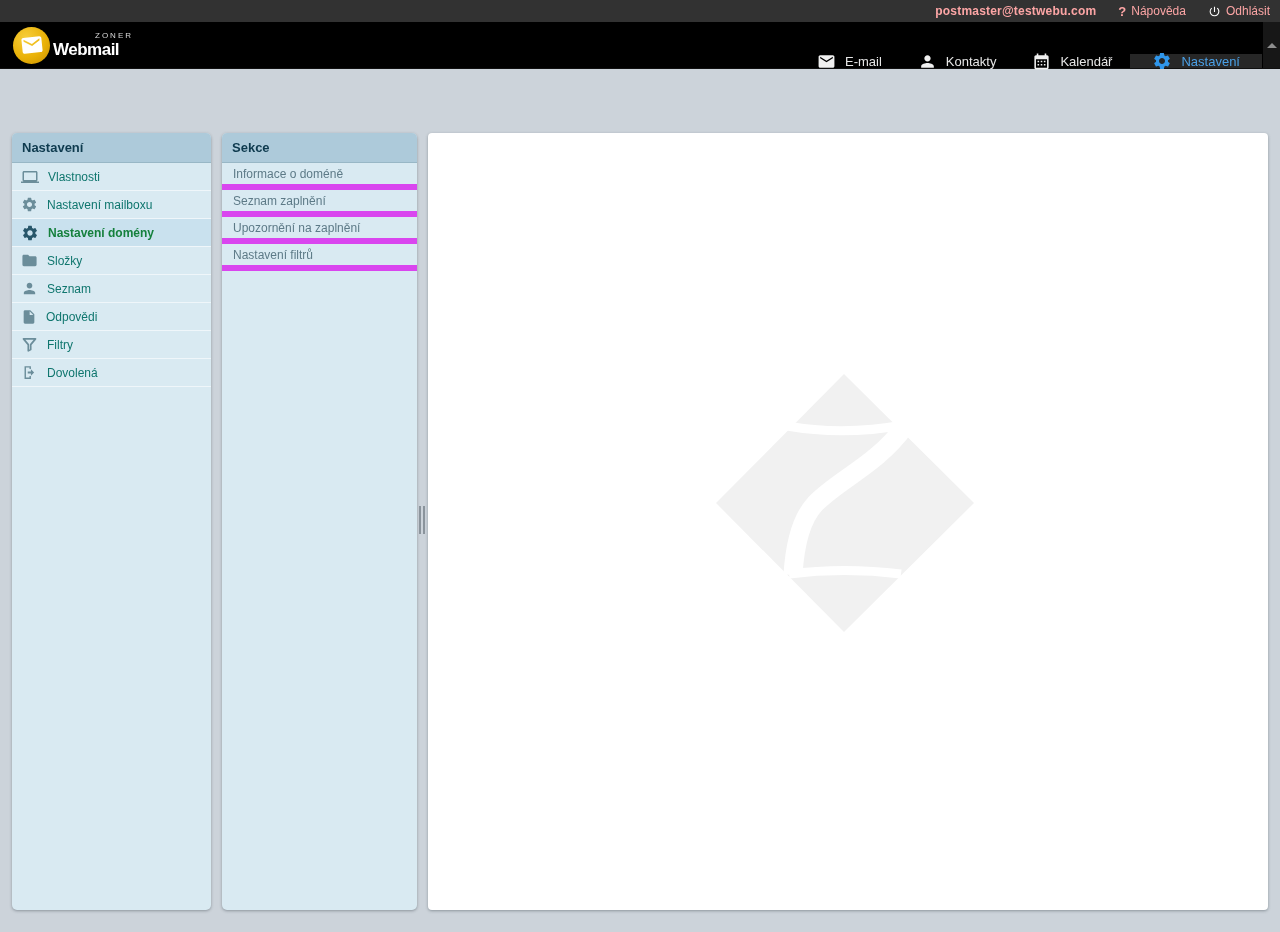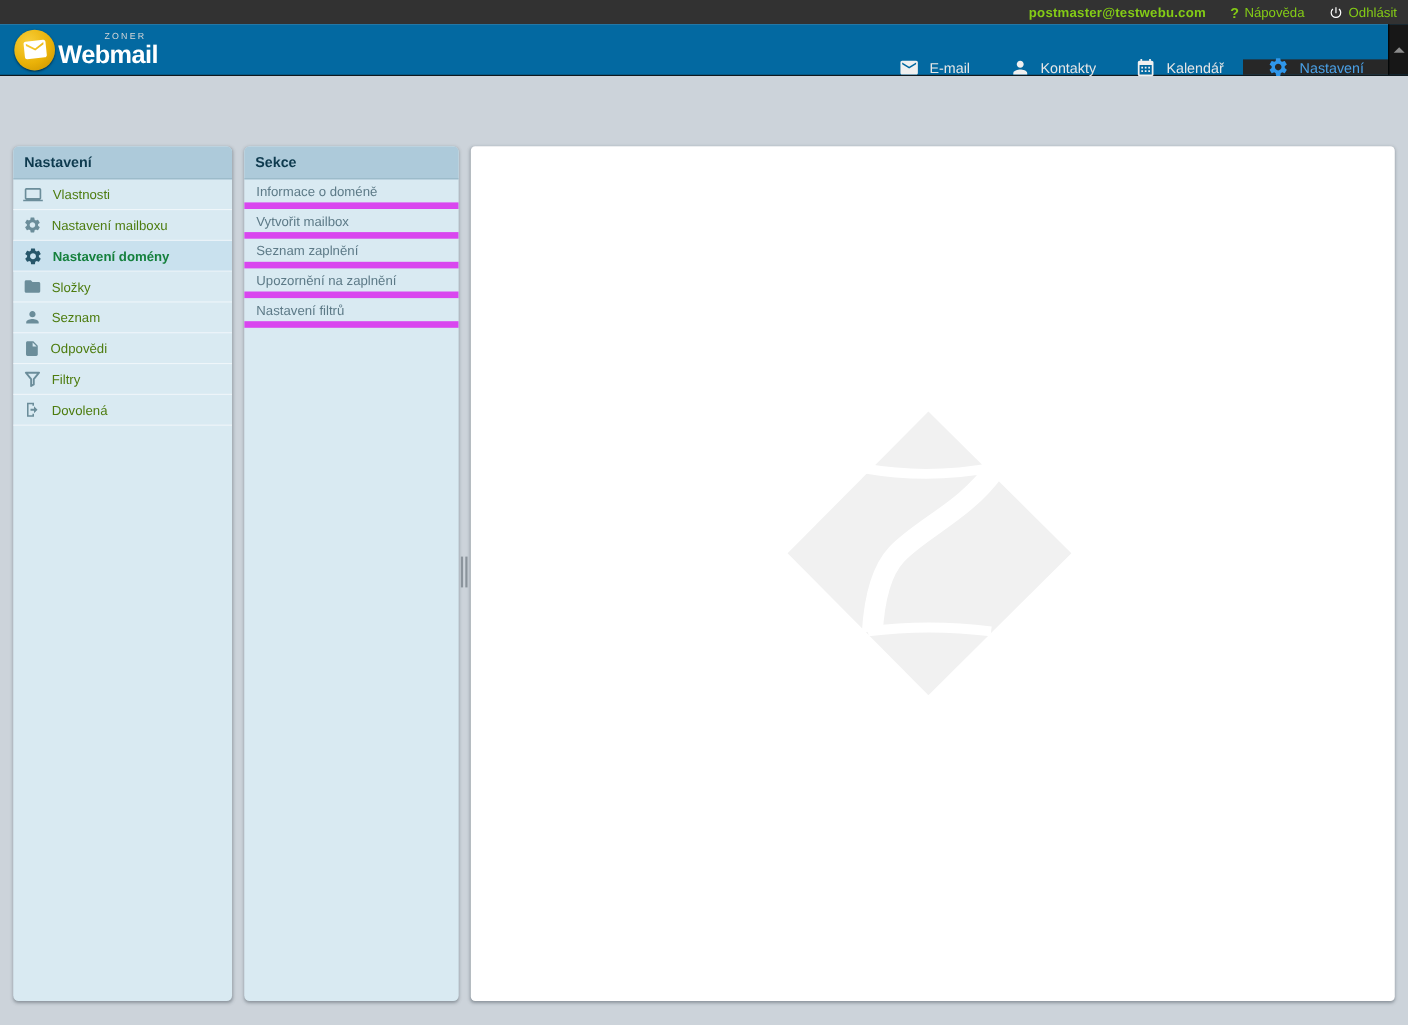--- a/index.html
+++ b/index.html
@@ -9,46 +9,46 @@
     background: #ccd3da;
     position: relative;
   }
 
   
   .topbar {
     position: absolute; top: 0; left: 0; width: 1280px; height: 22px;
     background: #323232;
     display: flex; align-items: center; justify-content: flex-end;
     gap: 22px; padding: 0 10px;
-    color: #84cc16; font-size: 12px;
+    color: #fca5a5; font-size: 12px;
   }
   .topbar .email { font-weight: bold; letter-spacing: .2px; }
   .topbar .tb-item { display: flex; align-items: center; gap: 5px; cursor: pointer; }
   .topbar .qmark { font-weight: bold; font-size: 13px; }
   .topbar svg { display: block; }
 
   
   .navbar {
     position: absolute; top: 22px; left: 0; width: 1280px; height: 47px;
-    background: #0369a1; border-bottom: 1px solid #101010;
+    background: #000000; border-bottom: 1px solid #101010;
     display: flex; align-items: stretch;
   }
   .logo {
     display: flex; align-items: center; gap: 3px; padding-left: 13px;
   }
   .logo-circle {
     width: 37px; height: 37px; border-radius: 50%;
     background: radial-gradient(circle at 35% 30%, #f7ce3a, #eab208 55%, #c78f00);
     display: flex; align-items: center; justify-content: center;
     box-shadow: 0 1px 2px rgba(0,0,0,.6);
   }
   .logo-circle svg { transform: rotate(-6deg); }
   .logo-text { display: flex; flex-direction: column; line-height: 1; }
   .logo-zoner { font-size: 8px; letter-spacing: 2px; color: #d8d8d8; margin-left: 42px; margin-bottom: 1px; }
-  .logo-webmail { font-size: 23px; font-weight: bold; color: #ffffff; letter-spacing: -0.5px; }
+  .logo-webmail { font-size: 17px; font-weight: bold; color: #ffffff; letter-spacing: -0.5px; }
 
   .nav-right { margin-left: auto; display: flex; align-items: stretch; }
   .nav-item {
     display: flex; align-items: center; gap: 9px;
     padding: 0 18px; color: #e6e6e6; font-size: 13px; cursor: pointer; margin-top: 32px;
   }
   .nav-item svg { display: block; }
   .nav-item.active { background: #272727; color: #4aa0e6; padding: 0 22px; }
   .collapse-strip {
     width: 18px; background: #171717; border-left: 1px solid #000;
@@ -70,21 +70,21 @@
   .panel-header {
     height: 30px; background: #adcada; border-bottom: 1px solid #98b7c6;
     display: flex; align-items: center; padding: 0 10px;
     font-size: 13px; font-weight: bold; color: #0e3a4e;
   }
   .settings-panel { left: 12px; width: 199px; }
   .sections-panel { left: 222px; width: 195px; }
 
   .menu-item {
     height: 28px; display: flex; align-items: center; gap: 9px;
-    padding: 0 9px; font-size: 12px; color: #4d7c0f;
+    padding: 0 9px; font-size: 12px; color: #0f766e;
     border-bottom: 1px solid #eff6fa; cursor: pointer;
   }
   .menu-item svg { display: block; color: #6b8d9a; flex: 0 0 auto; }
   .menu-item.active {
     background: #c9e1ee; color: #15803d; font-weight: bold;
   }
   .menu-item.active svg { color: #27566a; }
 
   .section-item {
     height: 27px; display: flex; align-items: center;
@@ -253,23 +253,20 @@
     <span>Dovolená</span>
   </div>
 </div>
 
 <div class="panel sections-panel">
   <div class="panel-header">Sekce</div>
   <div class="section-item">
     <span>Informace o doméně</span>
   </div>
   <div class="section-item">
-    <span>Vytvořit mailbox</span>
-  </div>
-  <div class="section-item">
     <span>Seznam zaplnění</span>
   </div>
   <div class="section-item">
     <span>Upozornění na zaplnění</span>
   </div>
   <div class="section-item">
     <span>Nastavení filtrů</span>
   </div>
 </div>
 

